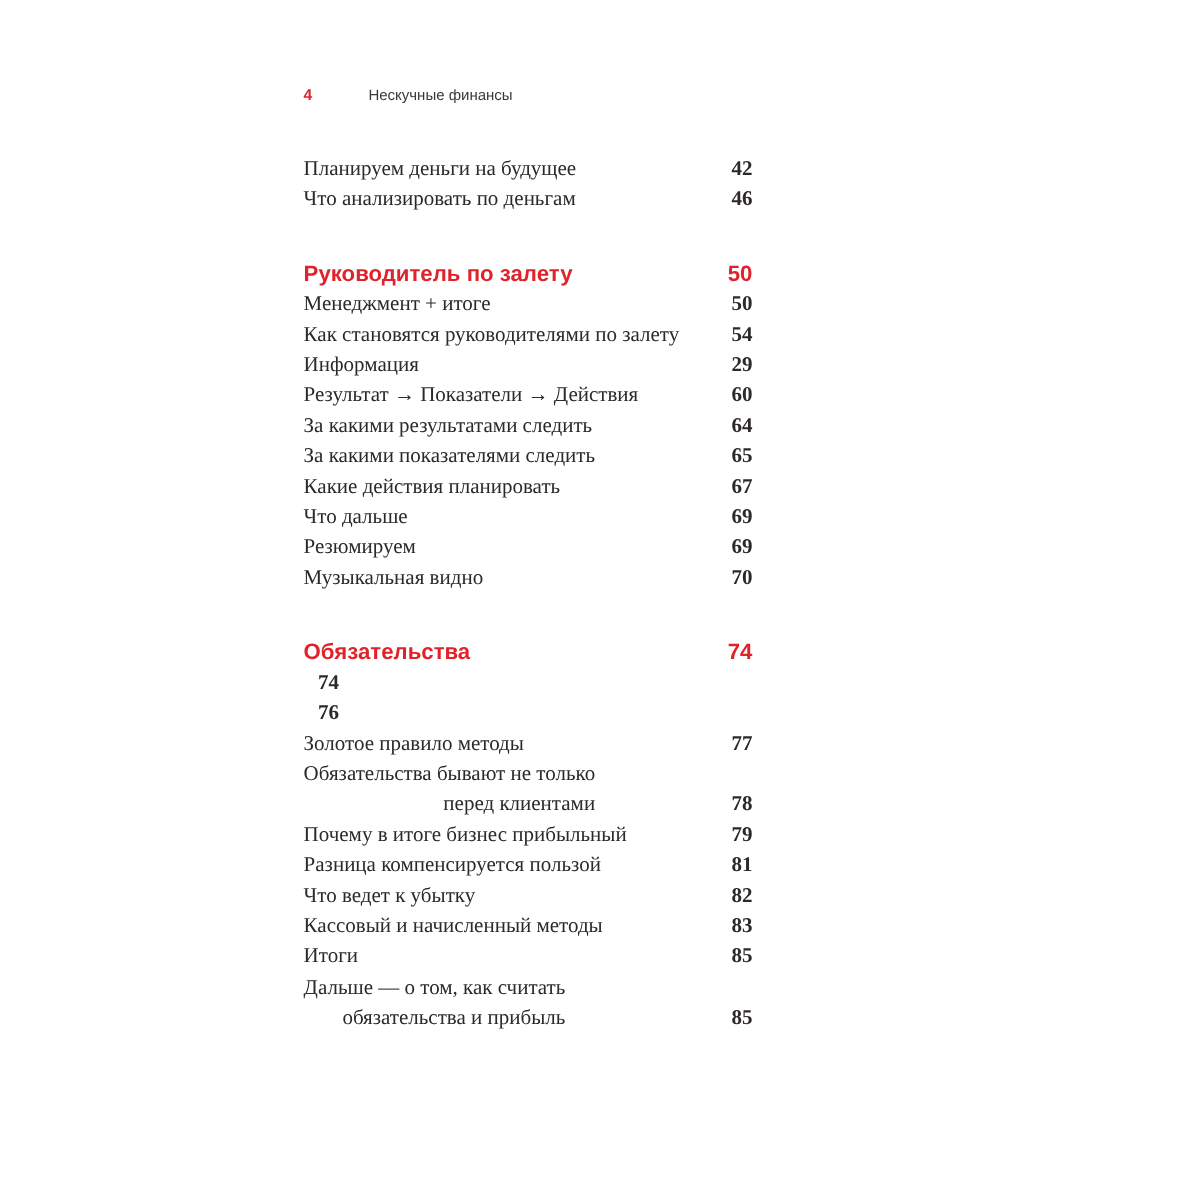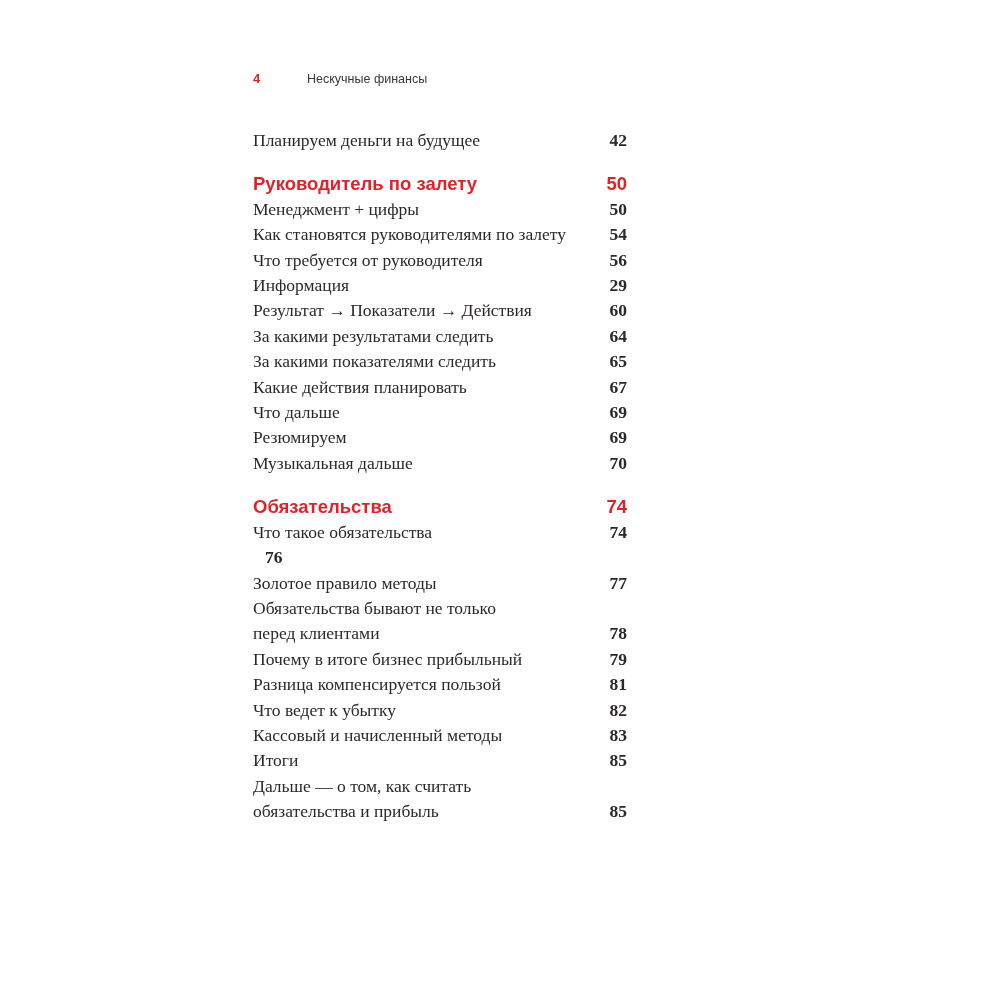--- a/index.html
+++ b/index.html
@@ -24,21 +24,21 @@
     line-height: 16px;
   }
   .folio {
     color: #e0232a;
     font-weight: 700;
     font-size: 13px;
     width: 54px;
     flex: 0 0 54px;
   }
   .toc { margin-top: 41px; }
-  .toc-section + .toc-section { margin-top: 18px; }
+  .toc-section + .toc-section { margin-top: 36px; text-align: right; }
   .row {
     display: flex;
     justify-content: space-between;
     align-items: flex-end;
     line-height: 25.4px;
     font-size: 17.5px;
     color: #2d2829;
   }
   .row .title { white-space: pre-line; }
   .row .pagenum { margin-left: 12px; white-space: nowrap; font-weight: bold; }
@@ -60,37 +60,37 @@
   <header class="running-head">
     <span class="folio">4</span>
     <span class="running-title">Нескучные финансы</span>
   </header>
   <main class="toc" id="toc">
       <section class="toc-section">
         <div class="row entry-row">
     <span class="title">Планируем деньги на будущее</span>
     <span class="pagenum">42</span>
   </div>
+        <div class="row entry-row">
+    <span class="title">Что анализировать по деньгам</span>
+    <span class="pagenum">46</span>
+  </div>
       </section>
       <section class="toc-section">
         <div class="row heading-row">
     <span class="title">Руководитель по залету</span>
     <span class="pagenum">50</span>
   </div>
         <div class="row entry-row">
-    <span class="title">Менеджмент + цифры</span>
+    <span class="title">Менеджмент + итоге</span>
     <span class="pagenum">50</span>
   </div>
         <div class="row entry-row">
     <span class="title">Как становятся руководителями по залету</span>
     <span class="pagenum">54</span>
-  </div>
-        <div class="row entry-row">
-    <span class="title">Что требуется от руководителя</span>
-    <span class="pagenum">56</span>
   </div>
         <div class="row entry-row">
     <span class="title">Информация</span>
     <span class="pagenum">29</span>
   </div>
         <div class="row entry-row">
     <span class="title">Результат → Показатели → Действия</span>
     <span class="pagenum">60</span>
   </div>
         <div class="row entry-row">
@@ -107,31 +107,30 @@
   </div>
         <div class="row entry-row">
     <span class="title">Что дальше</span>
     <span class="pagenum">69</span>
   </div>
         <div class="row entry-row">
     <span class="title">Резюмируем</span>
     <span class="pagenum">69</span>
   </div>
         <div class="row entry-row">
-    <span class="title">Музыкальная дальше</span>
+    <span class="title">Музыкальная видно</span>
     <span class="pagenum">70</span>
   </div>
       </section>
       <section class="toc-section">
         <div class="row heading-row">
     <span class="title">Обязательства</span>
     <span class="pagenum">74</span>
   </div>
         <div class="row entry-row">
-    <span class="title">Что такое обязательства</span>
     <span class="pagenum">74</span>
   </div>
         <div class="row entry-row">
     <span class="pagenum">76</span>
   </div>
         <div class="row entry-row">
     <span class="title">Золотое правило методы</span>
     <span class="pagenum">77</span>
   </div>
         <div class="row entry-row">

